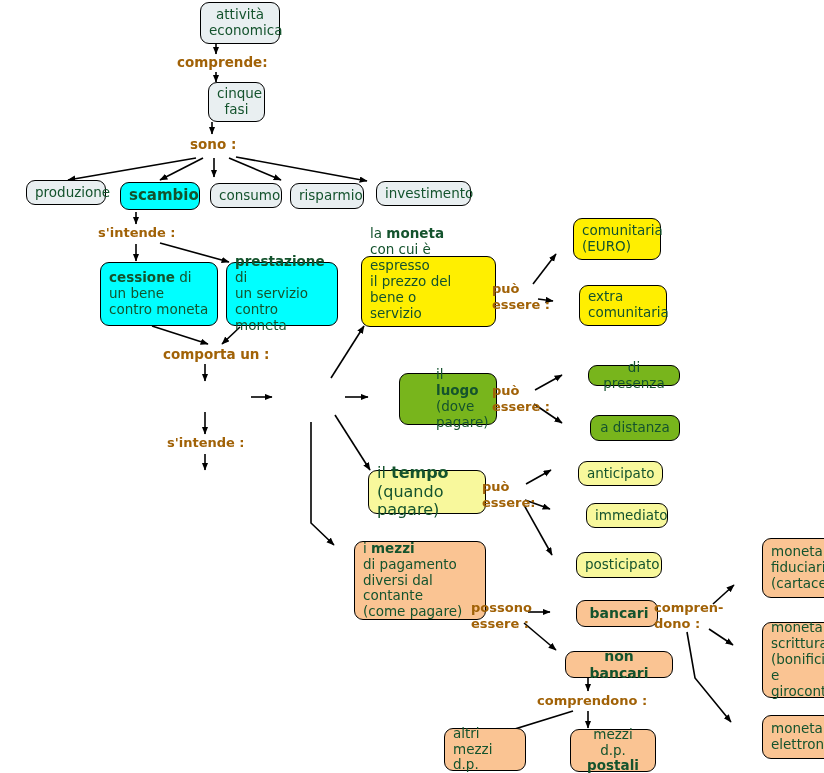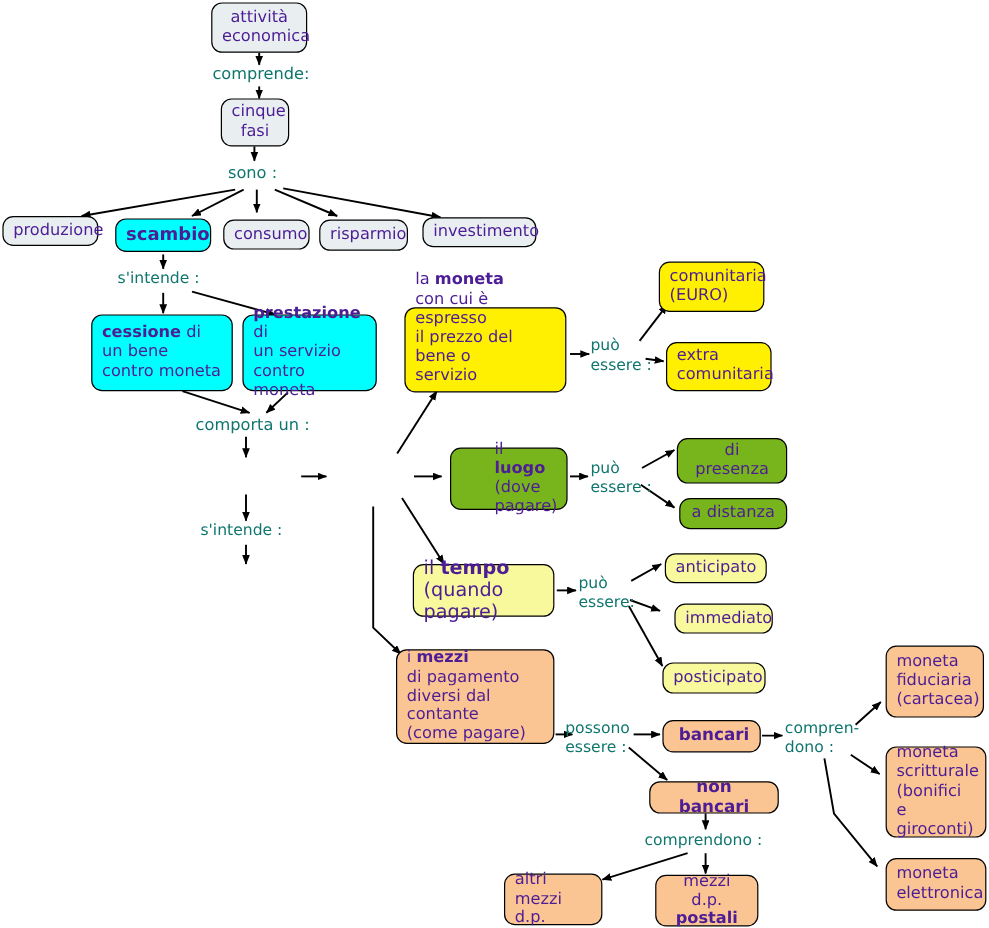--- a/index.html
+++ b/index.html
@@ -1,30 +1,30 @@
 <!DOCTYPE html>
 <html><head>
 <meta charset="utf-8">
 <style>
   html,body{margin:0;padding:0;background:#ffffff;}
   body{font-family:"DejaVu Sans","Liberation Sans",sans-serif;}
   #map{position:relative;width:824px;height:773px;background:#ffffff;overflow:hidden;}
   svg.edges{position:absolute;left:0;top:0;width:824px;height:773px;pointer-events:none;}
   .node{position:absolute;box-sizing:border-box;border:1.4px solid #000;border-radius:9px;
         display:flex;align-items:center;justify-content:flex-start;
-        padding:4px 8px;line-height:1.18;color:#4c1d95;}
+        padding:4px 8px;line-height:1.18;color:#14532d;margin-left:24px;}
   .node .txt{display:block;width:100%;}
   .c-grey{background:#e9eff1;}
   .c-cyan{background:#00ffff;}
   .c-yellow{background:#ffef00;align-items:flex-end;}
   .c-paleyellow{background:#f8f89c;}
   .c-green{background:#78b51c;}
   .c-orange{background:#fac493;}
   .center{justify-content:center;text-align:center;}
-  .label{position:absolute;color:#0f766e;background:transparent;line-height:1.2;white-space:pre;}
+  .label{position:absolute;color:#a16207;background:transparent;line-height:1.2;white-space:pre;font-weight:bold;}
   b{font-weight:bold;}
 </style>
 </head>
 <body>
 
 <div id="map">
 
   <svg class="edges" viewBox="0 0 824 773">
     <defs>
       <marker id="ah" markerWidth="9" markerHeight="9" refX="7.4" refY="3.2" orient="auto" markerUnits="userSpaceOnUse">
@@ -174,21 +174,21 @@
   <div class="node c-yellow" style="left:555px;top:285px;width:88px;height:41px;font-size:13.5px;">
     <span class="txt">extra<br>comunitaria</span>
   </div>
 
   <div class="node c-green" style="left:375px;top:373px;width:98px;height:52px;font-size:13.5px;padding-left:36px;">
     <span class="txt">il <b>luogo</b><br>(dove pagare)</span>
   </div>
 
   <div class="label" style="left:492px;top:383px;font-size:13px;">può<br>essere :</div>
 
-  <div class="node c-green center" style="left:564px;top:365px;width:92px;height:38px;font-size:13.5px;text-align:center;">
+  <div class="node c-green center" style="left:564px;top:365px;width:92px;height:21px;font-size:13.5px;text-align:center;">
     <span class="txt">di presenza</span>
   </div>
 
   <div class="node c-green center" style="left:566px;top:415px;width:90px;height:26px;font-size:13.5px;">
     <span class="txt">a distanza</span>
   </div>
 
   <div class="node c-paleyellow" style="left:344px;top:470px;width:118px;height:44px;font-size:16px;">
     <span class="txt">il <b>tempo</b><br>(quando pagare)</span>
   </div>

